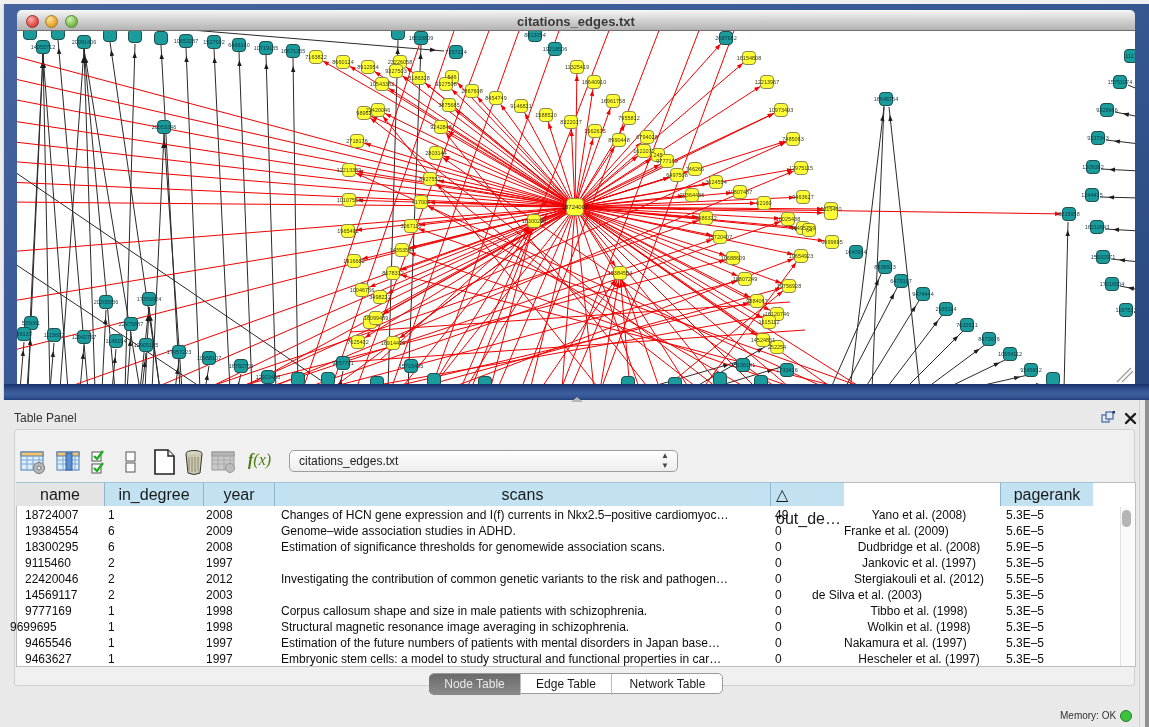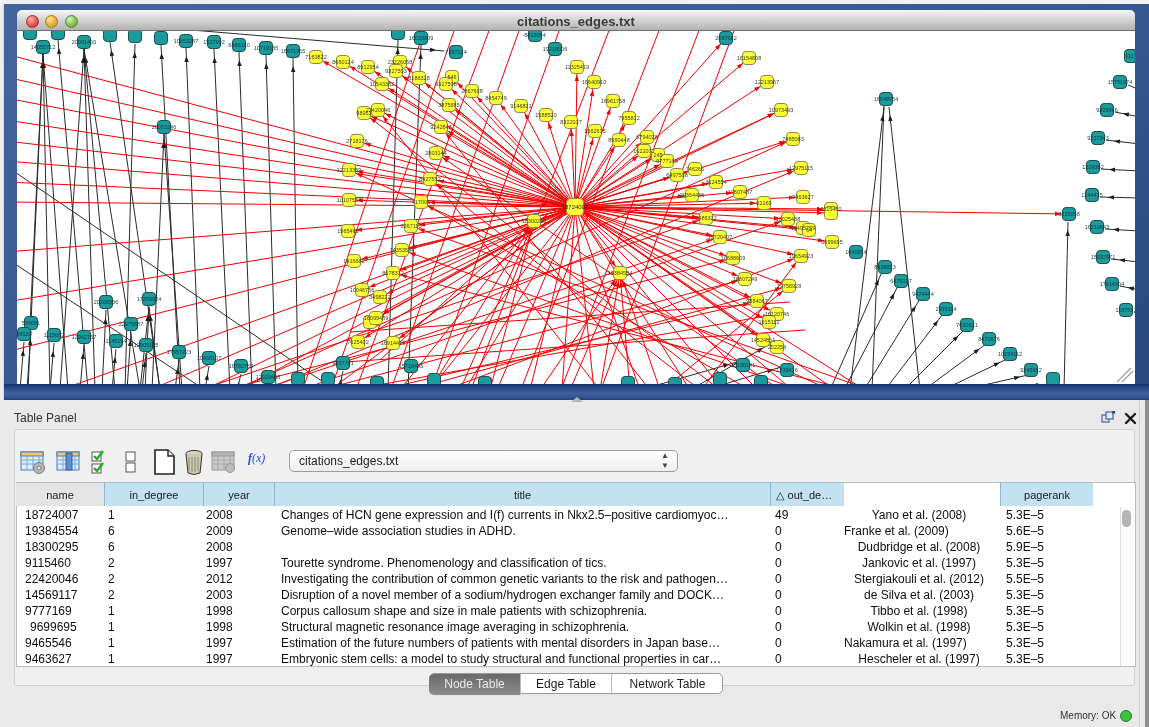--- a/index.html
+++ b/index.html
@@ -15,21 +15,21 @@
 #canvas{left:17px;top:31px;width:1118px;height:353px;background:#fff;overflow:hidden}
 
 #panel{left:0;top:400px;width:1149px;height:327px;background:#e9e9e9}
 #paneltitle{left:14px;top:411px;font-size:12px;color:#333}
 #inner{left:14px;top:429px;width:1121px;height:257px;background:#f0f0f0;border:1px solid #d0d0d0;border-radius:3px}
 
 #combo{left:289px;top:450px;width:389px;height:22px;background:linear-gradient(#fff,#ededed);border:1px solid #9d9d9d;border-radius:5px;font-size:12px;color:#222;line-height:21px;padding-left:9px}
 #combo .steppers{position:absolute;right:8px;top:0;font-size:8px;color:#444;line-height:10px;text-align:center}
 
 #tbl{left:16px;top:482px;width:1120px;height:185px;background:#fff;border:1px solid #bdbdbd;overflow:hidden}
-.hcell{position:absolute;top:482px;height:24px;background:#c2e2f2;border-left:1px solid #8fb6ca;border-top:1px solid #9ec4d6;font-size:11px;color:#1a1a1a;text-align:center;line-height:24px}
+.hcell{position:absolute;top:482px;height:24px;background:#c2e2f2;border-left:1px solid #8fb6ca;border-top:1px solid #9ec4d6;font-size:16px;color:#1a1a1a;text-align:center;line-height:24px}
 .trow{position:absolute;left:0;width:1149px;height:16px;font-size:12px;color:#0d0d0d}
 .trow span{position:absolute;top:0;white-space:nowrap}
 #vsb{left:1120px;top:507px;width:14px;height:159px;background:#fafafa;border-left:1px solid #e0e0e0}
 #vsbthumb{left:1122px;top:510px;width:9px;height:17px;background:#b5b5b5;border-radius:5px}
 
 #tabs{left:429px;top:673px;width:294px;height:21px;border:1px solid #9b9b9b;border-radius:5px;background:#fff;overflow:hidden}
 .tab{position:absolute;top:674px;height:21px;font-size:12px;text-align:center;line-height:20px;color:#1a1a1a}
 #memory{left:1060px;top:710px;font-size:10px;color:#333}
 #greendot{left:1120px;top:710px;width:12px;height:12px;border-radius:50%;background:#3bc43b;border:1px solid #2a7a2a}
 #rightstrip{left:1139px;top:400px;width:10px;height:327px;background:#e9e9e9;border-left:1px solid #cfcfcf}
@@ -543,27 +543,27 @@
 <ellipse cx="12" cy="4.5" rx="8" ry="3" fill="#d9d6c0" stroke="#333"></ellipse>
 <path d="M4 5 L6 24 Q12 27 18 24 L20 5" fill="#cdc9b0" stroke="#333"></path>
 <path d="M7 8v14M10 8v15M13 8v15M16 8v14" stroke="#8d8a72"></path>
 </svg>
 <svg class="icon" style="left:211px" width="26" height="26" viewBox="0 0 26 26">
 <rect x="1" y="3" width="22" height="18" fill="#c9c9c9" stroke="#9a9a9a"></rect>
 <rect x="1" y="3" width="22" height="4" fill="#b5b5b5" stroke="#9a9a9a"></rect>
 <path d="M1 11h22M1 15h22M7 7v14M13 7v14M19 7v14" stroke="#a8a8a8"></path>
 <circle cx="19" cy="19" r="4.5" fill="#bbb" stroke="#999"></circle>
 </svg>
-<div class="abs" style="left:248px;top:451px;font-size:12px;color:#1d4ed8;font-family:'Liberation Serif',serif"><i><b>f</b>(x)</i></div>
+<div class="abs" style="left:248px;top:451px;font-size:16px;color:#4d7c0f;font-family:'Liberation Serif',serif"><i><b>f</b>(x)</i></div>
   <div class="abs" id="combo">citations_edges.txt<span class="steppers">▲<br>▼</span></div>
   <div class="abs" id="tbl"></div>
   <div class="hcell" style="left:16px;width:88px;background:#e4e4e4;border-left:none">name</div>
   <div class="hcell" style="left:104px;width:99px">in_degree</div>
   <div class="hcell" style="left:203px;width:71px">year</div>
-  <div class="hcell" style="left:274px;width:496px">title</div>
+  <div class="hcell" style="left:274px;width:496px">scans</div>
   <div class="hcell" style="left:770px;width:74px;text-align:left;padding-left:5px">△ out_de…</div>
   <div class="hcell" style="left:1000px;width:93px">pagerank</div>
   <div class="trow" style="top:508px">
       <span style="left:25px">18724007</span>
       <span style="left:108px">1</span>
       <span style="left:206px">2008</span>
       <span style="left:281px">Changes of HCN gene expression and I(f) currents in Nkx2.5–positive cardiomyoc…</span>
       <span style="left:775px">49</span>
       <span style="left:844px;width:150px;text-align:center">Yano et al. (2008)</span>
       <span style="left:1006px">5.3E–5</span>
@@ -574,62 +574,61 @@
       <span style="left:206px">2009</span>
       <span style="left:281px">Genome–wide association studies in ADHD.</span>
       <span style="left:775px">0</span>
       <span style="left:844px;width:150px;text-align:left">Franke et al. (2009)</span>
       <span style="left:1006px">5.6E–5</span>
     </div>
 <div class="trow" style="top:540px">
       <span style="left:25px">18300295</span>
       <span style="left:108px">6</span>
       <span style="left:206px">2008</span>
+      <span style="left:281px">Estimation of significance thresholds for genomewide association scans.</span>
       <span style="left:775px">0</span>
       <span style="left:844px;width:150px;text-align:center">Dudbridge et al. (2008)</span>
       <span style="left:1006px">5.9E–5</span>
     </div>
 <div class="trow" style="top:556px">
       <span style="left:25px">9115460</span>
       <span style="left:108px">2</span>
       <span style="left:206px">1997</span>
-      <span style="left:281px">Tourette syndrome. Phenomenology and classification of tics.</span>
       <span style="left:775px">0</span>
       <span style="left:844px;width:150px;text-align:center">Jankovic et al. (1997)</span>
       <span style="left:1006px">5.3E–5</span>
     </div>
 <div class="trow" style="top:572px">
       <span style="left:25px">22420046</span>
       <span style="left:108px">2</span>
       <span style="left:206px">2012</span>
       <span style="left:281px">Investigating the contribution of common genetic variants to the risk and pathogen…</span>
       <span style="left:775px">0</span>
       <span style="left:844px;width:150px;text-align:center">Stergiakouli et al. (2012)</span>
       <span style="left:1006px">5.5E–5</span>
     </div>
 <div class="trow" style="top:588px">
       <span style="left:25px">14569117</span>
       <span style="left:108px">2</span>
       <span style="left:206px">2003</span>
-      <span style="left:281px">Disruption of a novel member of a sodium/hydrogen exchanger family and DOCK…</span>
-      <span style="left:775px">0</span>
-      <span style="left:844px;width:150px;text-align:center">de Silva et al. (2003)</span>
+      <span style="left:775px">0</span>
+      <span style="left:812px;width:150px;">de Silva et al. (2003)</span>
       <span style="left:1006px">5.3E–5</span>
     </div>
 <div class="trow" style="top:604px">
       <span style="left:25px">9777169</span>
       <span style="left:108px">1</span>
       <span style="left:206px">1998</span>
       <span style="left:281px">Corpus callosum shape and size in male patients with schizophrenia.</span>
       <span style="left:775px">0</span>
       <span style="left:844px;width:150px;text-align:center">Tibbo et al. (1998)</span>
       <span style="left:1006px">5.3E–5</span>
     </div>
 <div class="trow" style="top:620px">
-      <span style="left:30px">9699695</span>
+      <span style="left:10px">9699695</span>
       <span style="left:108px">1</span>
       <span style="left:206px">1998</span>
       <span style="left:281px">Structural magnetic resonance image averaging in schizophrenia.</span>
       <span style="left:775px">0</span>
       <span style="left:844px;width:150px;text-align:center">Wolkin et al. (1998)</span>
       <span style="left:1006px">5.3E–5</span>
     </div>
 <div class="trow" style="top:636px">
       <span style="left:25px">9465546</span>
       <span style="left:108px">1</span>

